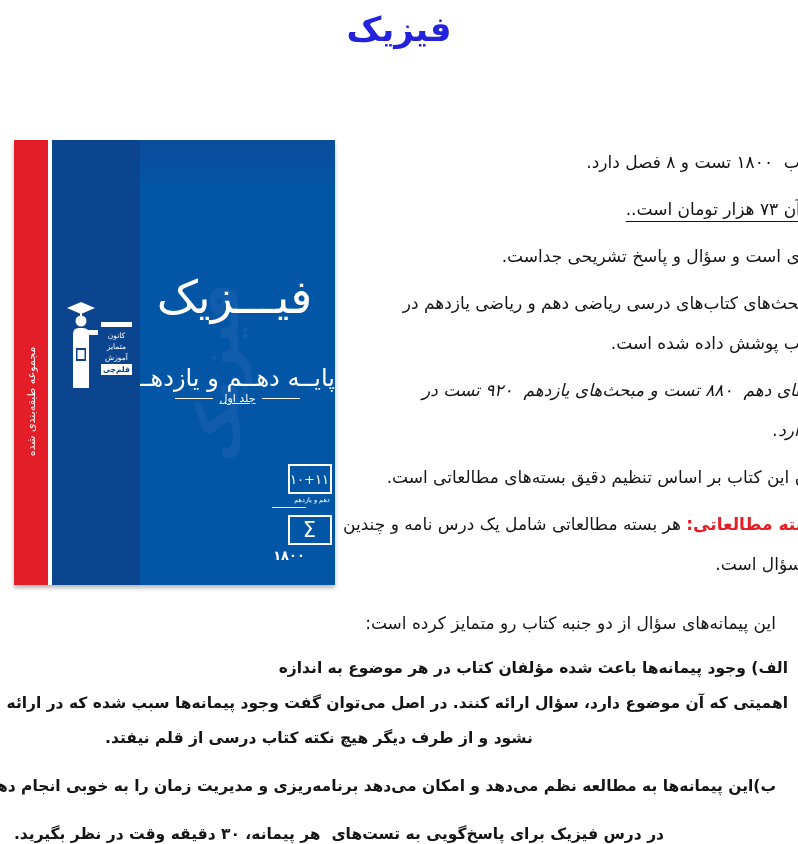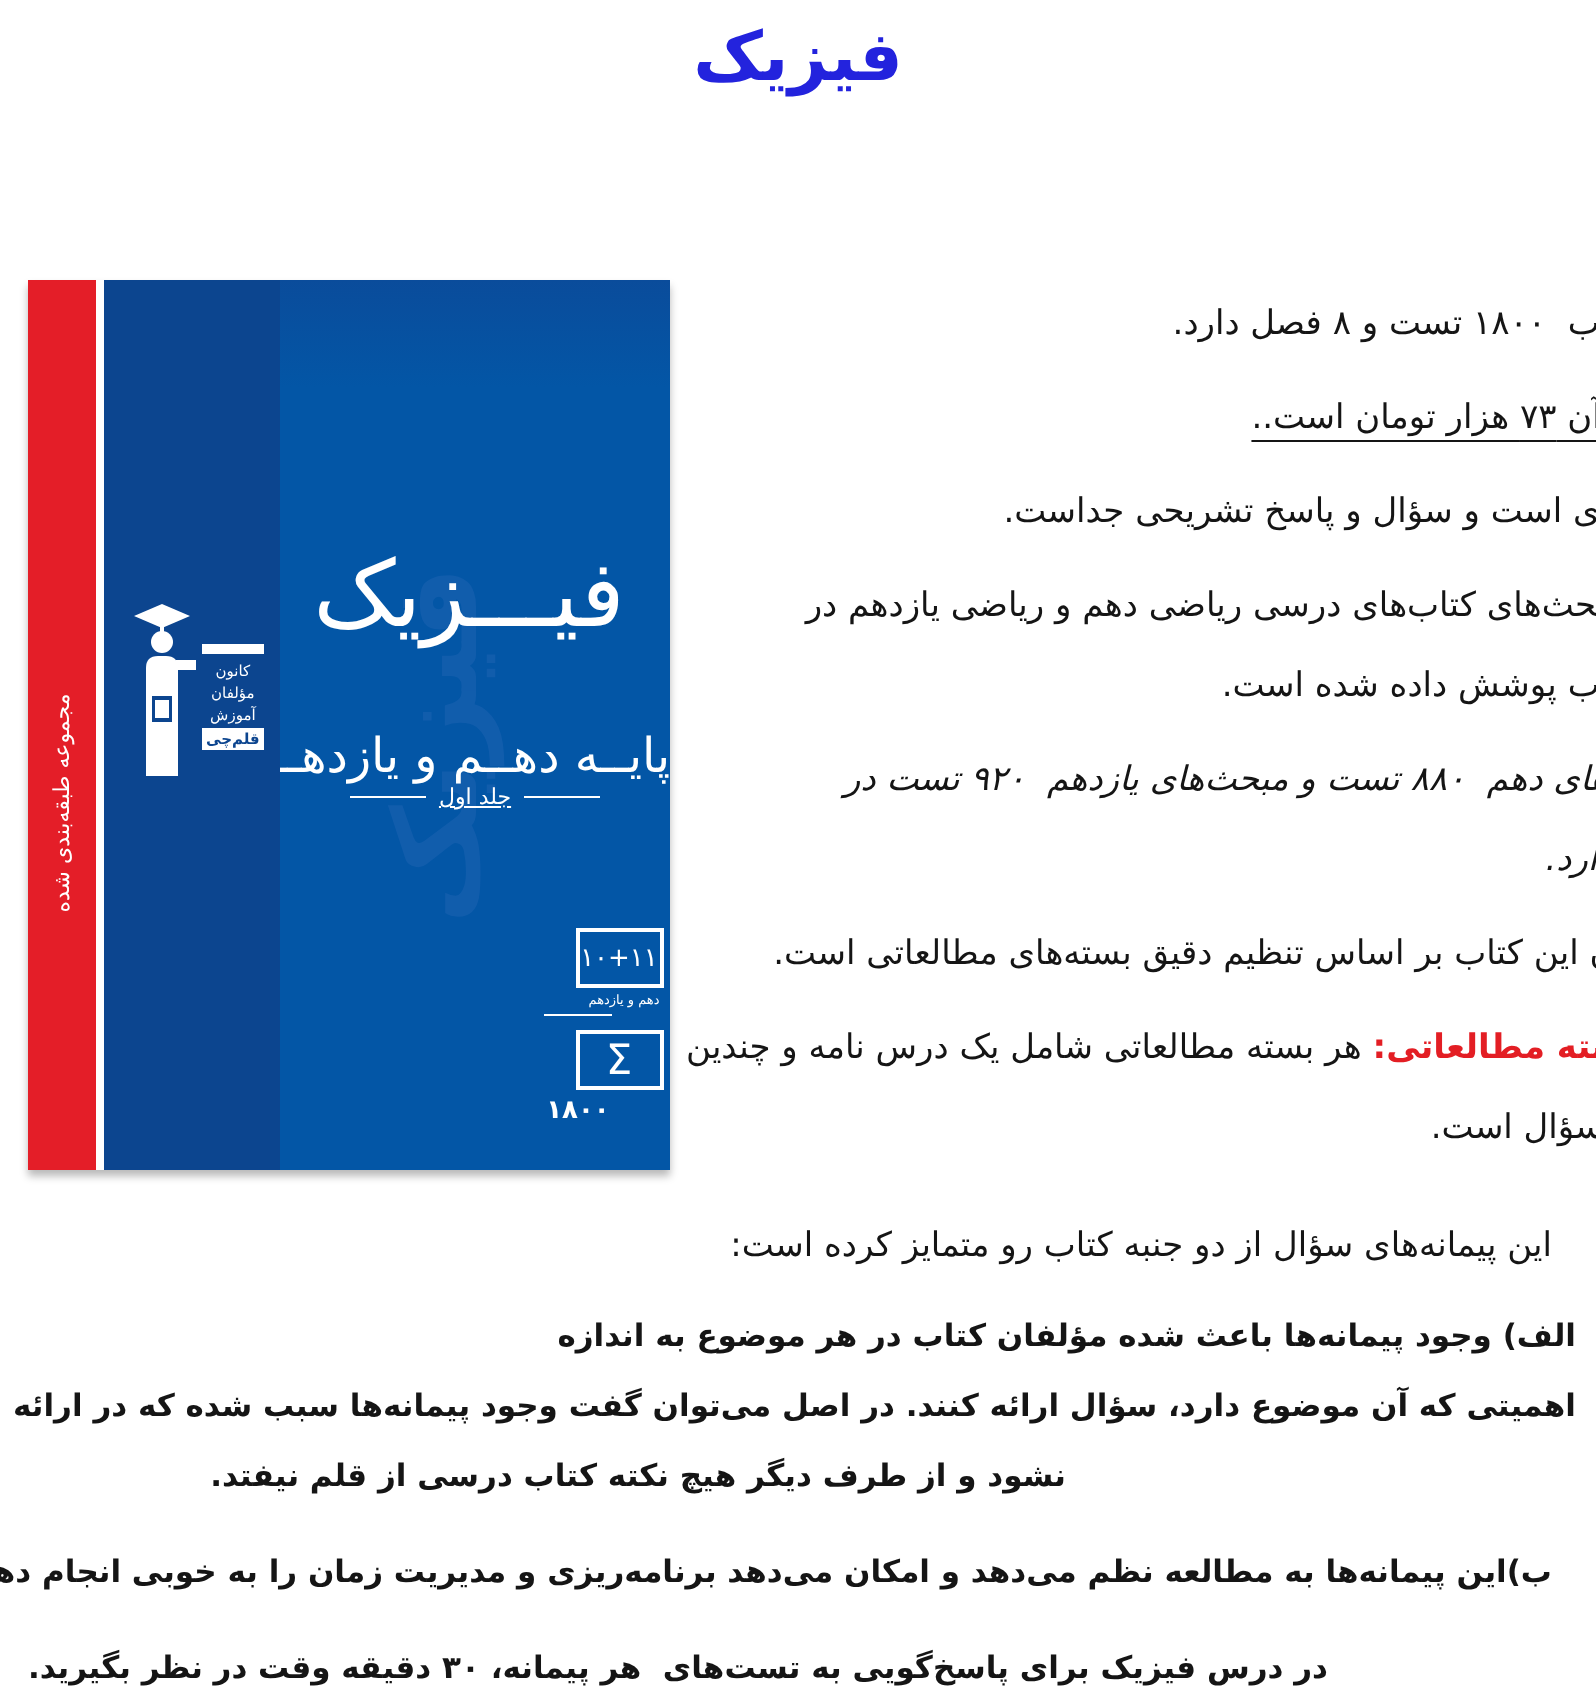--- a/index.html
+++ b/index.html
@@ -126,21 +126,21 @@
               <rect x="16" y="11" width="2" height="6" fill="#ffffff"></rect>
               <circle cx="17" cy="21" r="5.5" fill="#ffffff"></circle>
               <path d="M9 34 Q9 28 15 28 L19 28 Q25 28 25 34 L25 88 L9 88 Z" fill="#ffffff"></path>
               <rect x="24" y="30" width="10" height="5" fill="#ffffff"></rect>
               <rect x="12" y="48" width="10" height="13" fill="var(--band-blue)"></rect>
               <rect x="13.5" y="50" width="7" height="9" fill="#ffffff"></rect>
             </svg>
           </span>
           <span class="logo-textcol">
             <span>کانون</span>
-            <span>مؤلفان</span>
+            <span>متمایز</span>
             <span>آموزش</span>
             <span class="logo-box">قلم‌چی</span>
           </span>
         </div>
       </div>
       <div class="cover-main">
         <div class="watermark">فیزیک</div>
         <div class="cover-title">فیـــزیک</div>
         <div class="cover-grade">پایــه دهــم و یازدهــم</div>
         <div class="cover-volume">

